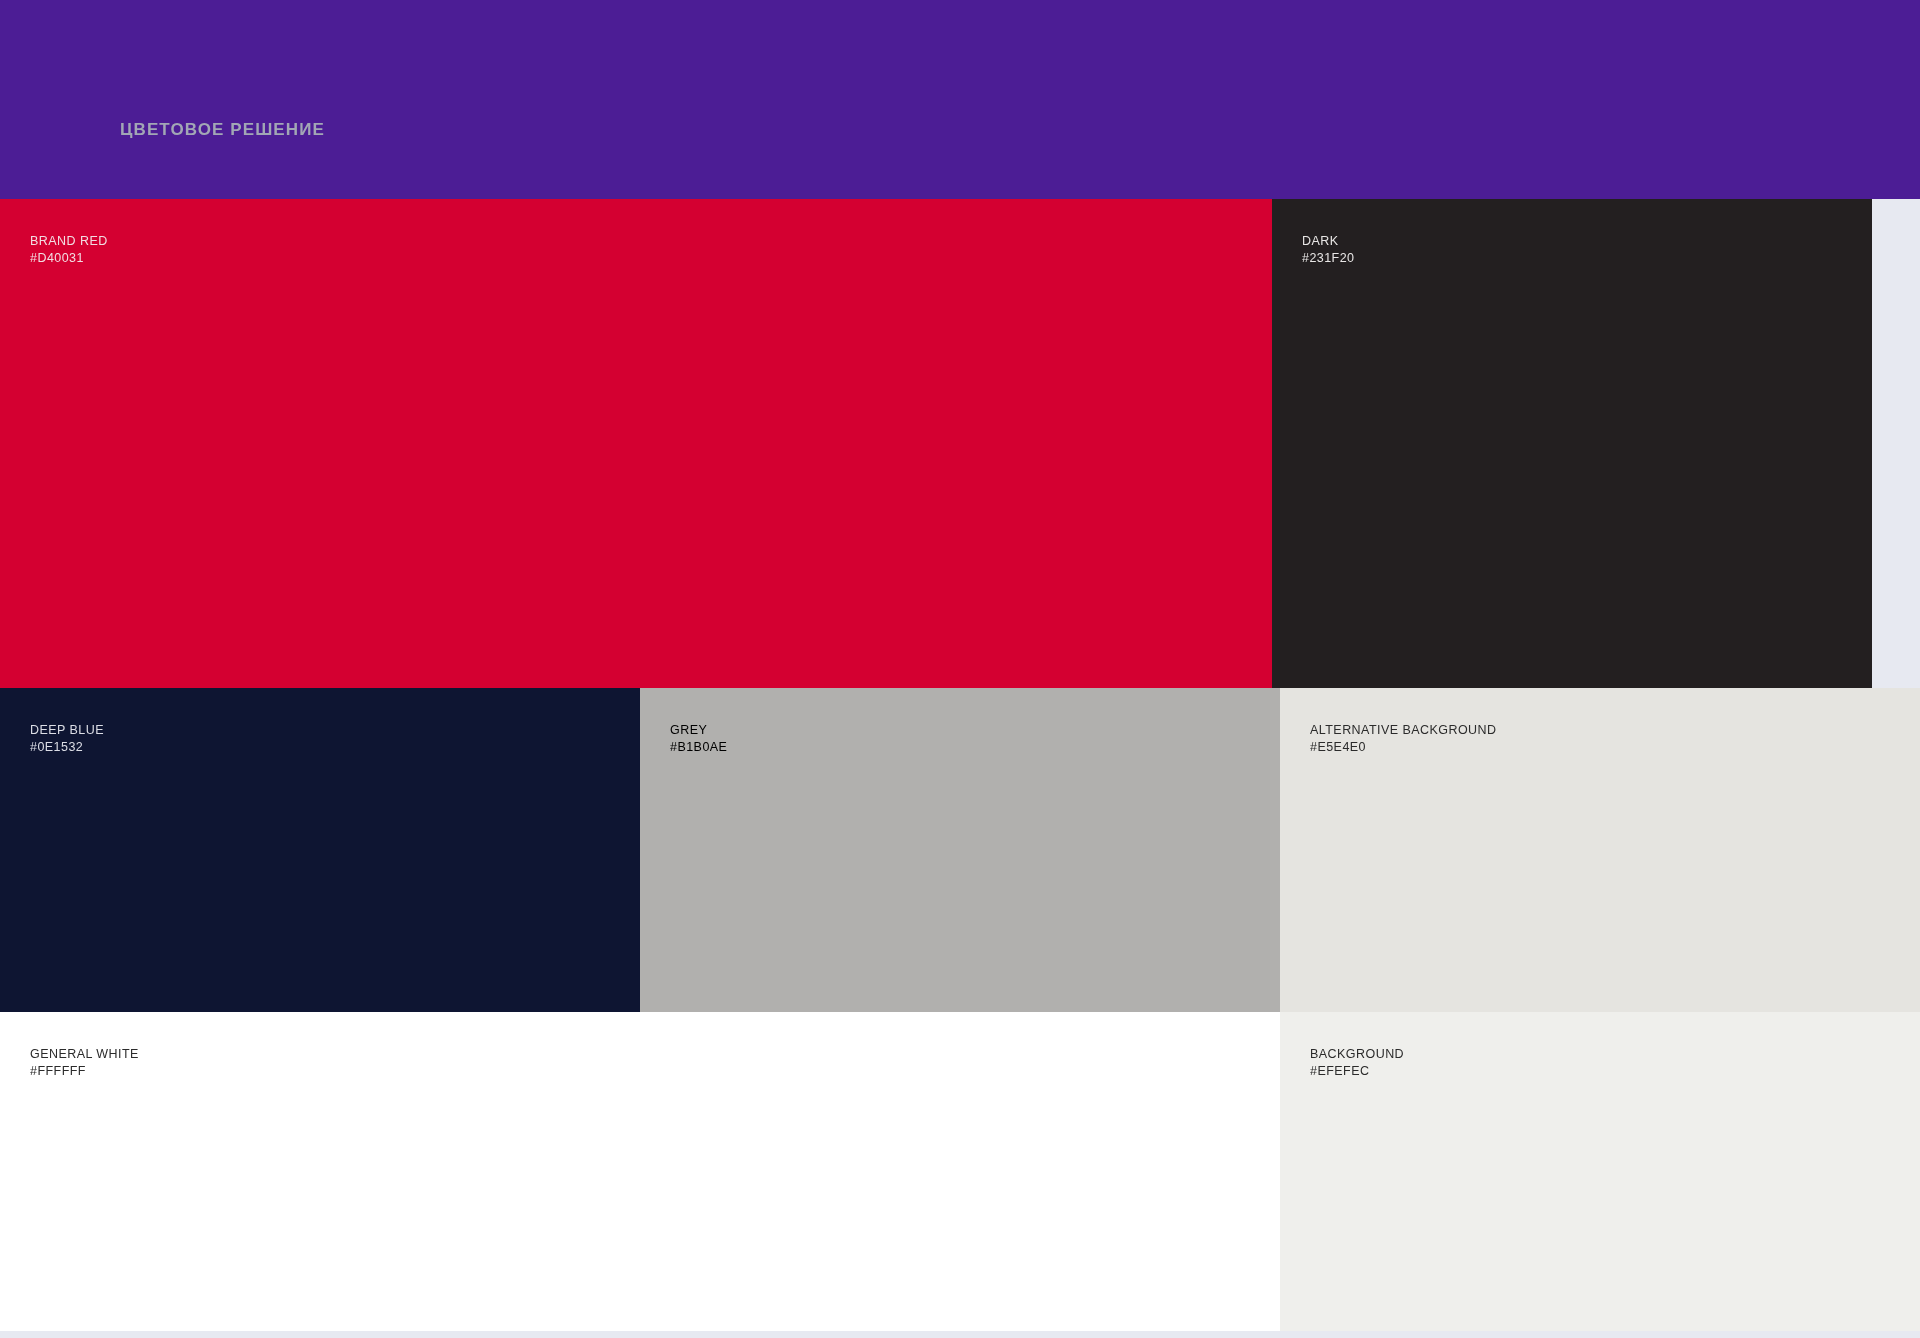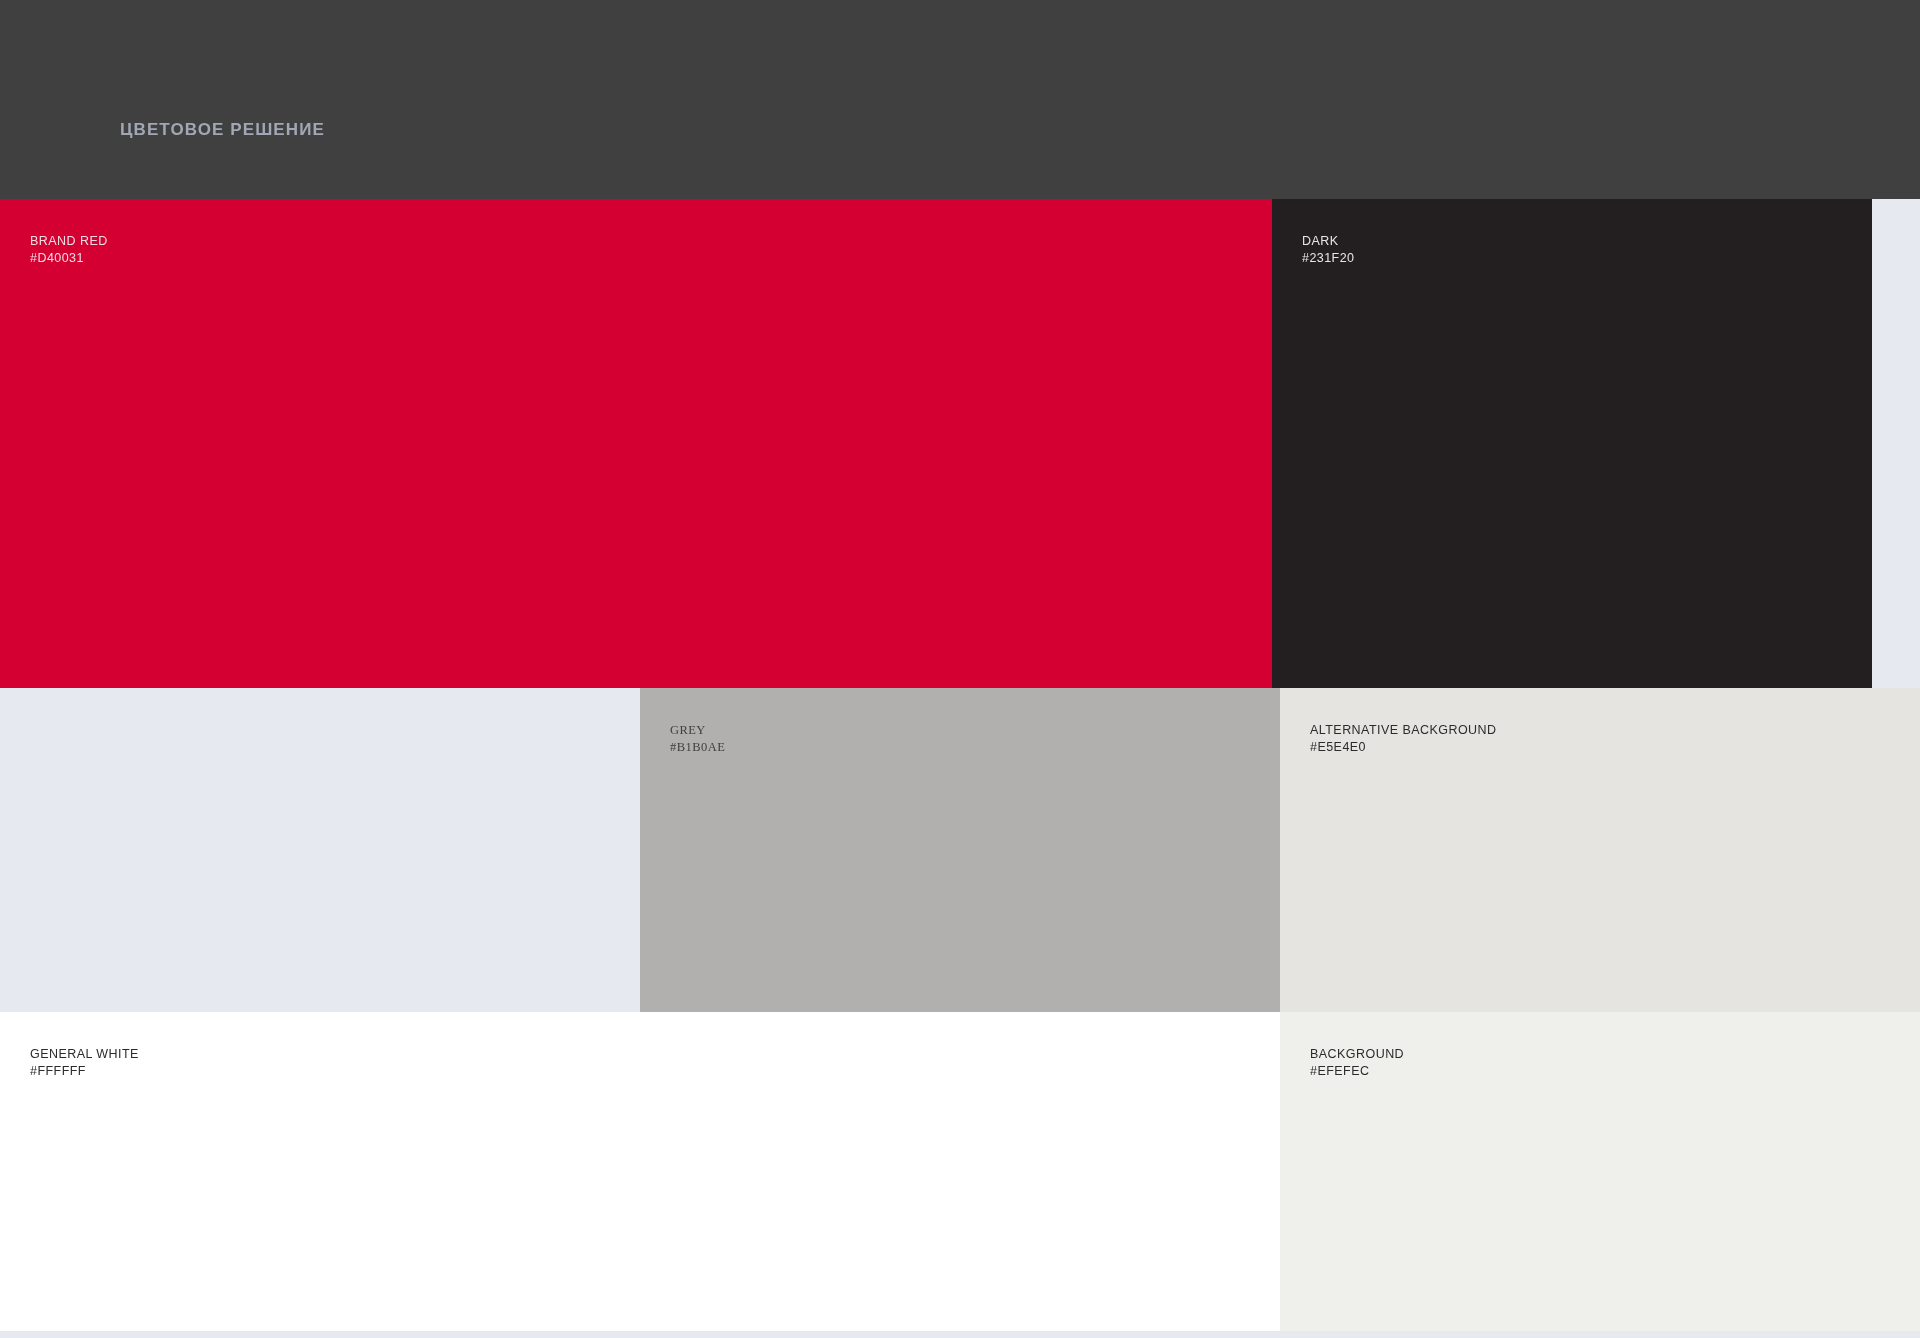--- a/index.html
+++ b/index.html
@@ -85,43 +85,49 @@
     width: 1920px;
     height: 7px;
     background: #e7e9f1;
   }
 </style>
 </head>
 <body style="background: rgb(231, 233, 241);">
 
 <div class="page">
 
-  <div class="header" style="background: #404040;">
+  <div class="header" style="background: #4c1d95;">
     <div class="header-title" style="color: rgb(162, 167, 181);">ЦВЕТОВОЕ РЕШЕНИЕ</div>
   </div>
 
   <div class="swatches">
 
     <div class="swatch sw-brand-red" style="background: rgb(212, 0, 49); padding-left: 16px;">
       <div class="swatch-label" style="color: rgb(242, 220, 226);">
         <span class="swatch-name">BRAND RED</span>
         <span class="swatch-hex">#D40031</span>
       </div>
     </div>
 
     <div class="swatch sw-dark" style="background: rgb(35, 31, 32);">
       <div class="swatch-label" style="color: rgb(232, 230, 229);">
         <span class="swatch-name">DARK</span>
         <span class="swatch-hex">#231F20</span>
       </div>
     </div>
 
+    <div class="swatch sw-deep-blue" style="background: rgb(14, 21, 50);">
+      <div class="swatch-label" style="color: rgb(220, 222, 230);">
+        <span class="swatch-name">DEEP BLUE</span>
+        <span class="swatch-hex">#0E1532</span>
+      </div>
+    </div>
 
     <div class="swatch sw-grey" style="background: rgb(177, 176, 174);">
-      <div class="swatch-label" style="color: #404040; font-family: Liberation Serif, serif;">
+      <div class="swatch-label" style="color: #000000;">
         <span class="swatch-name">GREY</span>
         <span class="swatch-hex">#B1B0AE</span>
       </div>
     </div>
 
     <div class="swatch sw-alt-background" style="background: rgb(229, 228, 224);">
       <div class="swatch-label" style="color: rgb(43, 43, 43);">
         <span class="swatch-name">ALTERNATIVE BACKGROUND</span>
         <span class="swatch-hex">#E5E4E0</span>
       </div>

